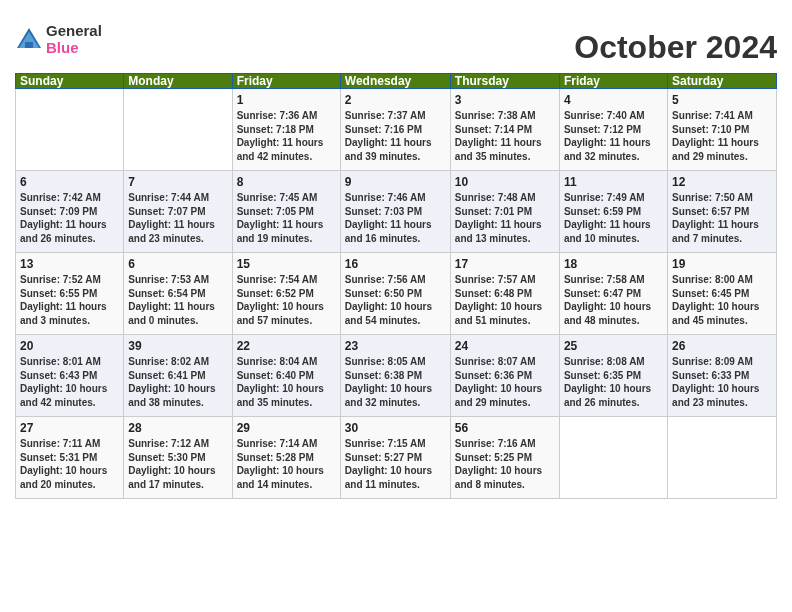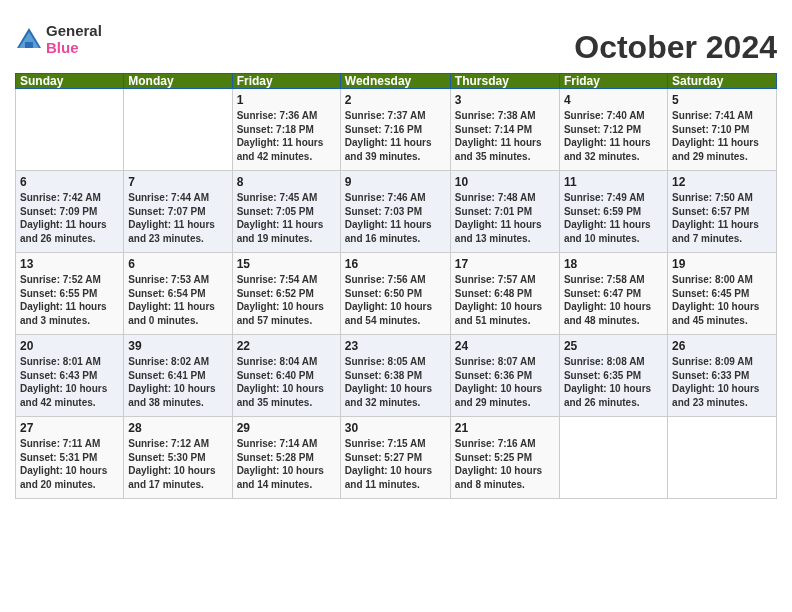--- a/index.html
+++ b/index.html
@@ -327,21 +327,21 @@
 Sunset: 5:28 PM
 Daylight: 10 hours and 14 minutes.</div>
           </td>
           <td>
             <span class="day-number">30</span>
             <div class="day-info">Sunrise: 7:15 AM
 Sunset: 5:27 PM
 Daylight: 10 hours and 11 minutes.</div>
           </td>
           <td>
-            <span class="day-number">21</span>
+            <span class="day-number">56</span>
             <div class="day-info">Sunrise: 7:16 AM
 Sunset: 5:25 PM
 Daylight: 10 hours and 8 minutes.</div>
           </td>
           <td class="empty-cell"></td>
           <td class="empty-cell"></td>
         </tr>
       </tbody>
   </table>
 </div>

